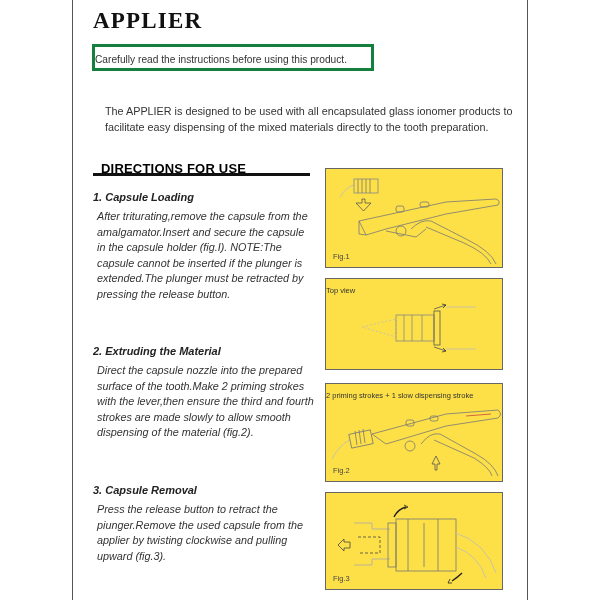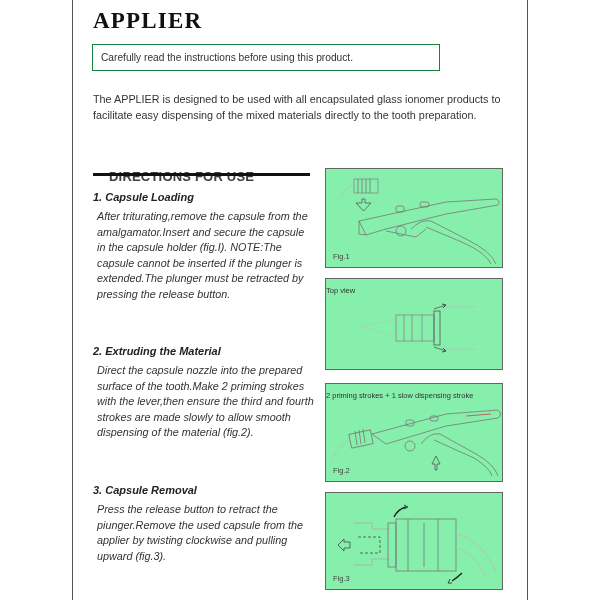--- a/index.html
+++ b/index.html
@@ -1,28 +1,28 @@
 <!DOCTYPE html>
 <html><head>
 <meta charset="utf-8">
 <style>
   html, body { margin:0; padding:0; background:#ffffff; }
   body { width:600px; height:600px; position:relative; overflow:hidden; font-family:"Liberation Sans", sans-serif; color:#2a2a2a; }
   .page-edge { position:absolute; top:0; width:1px; height:600px; background:#555; }
   .page-edge.left { left:72px; }
   .page-edge.right { left:527px; }
   .title { position:absolute; left:93px; top:8px; font-family:"Liberation Serif", serif; font-weight:bold; font-size:23px; letter-spacing:1.2px; color:#111; margin:0; }
-  .notice { position:absolute; left:92px; top:44px; width:348px; height:27px; border:1px solid #15803d; box-sizing:border-box; font-size:10.2px; line-height:25px; padding-left:8px; color:#333; }
-  .intro { position:absolute; left:93px; top:91px; width:410px; font-size:10.8px; line-height:16px; color:#333; margin:0; }
-  .h-directions { position:absolute; left:93px; top:153px; font-size:13px; font-weight:bold; color:#404040; margin:16px; letter-spacing:0.2px; }
+  .notice { position:absolute; left:92px; top:44px; width:282px; height:27px; border:3px solid #15803d; box-sizing:border-box; font-size:10.2px; line-height:25px; color:#333; }
+  .intro { position:absolute; left:93px; top:91px; width:410px; font-size:10.8px; line-height:16px; color:#333; margin:12px; }
+  .h-directions { position:absolute; left:93px; top:153px; font-size:13px; font-weight:bold; color:#000000; margin:8px; letter-spacing:0.2px; }
   .rule { position:absolute; left:93px; top:173px; width:217px; height:3px; background:#111; }
   .step { position:absolute; left:93px; width:225px; font-size:10.8px; line-height:15.5px; color:#333; }
   .step h3 { margin:0; font-size:11px; font-weight:bold; color:#222; line-height:15px;font-style:italic; }
   .step p { margin:4px;font-style:italic; }
-  .fig { position:absolute; left:325px; width:178px; border:1px solid #666; box-sizing:border-box; background:#86efac; }
+  .fig { position:absolute; left:325px; width:178px; border:1px solid #666; box-sizing:border-box; background:#fde047; }
   .fig svg { position:absolute; left:0; top:0; }
   .fig .label { position:absolute; left:7px; bottom:6px; font-size:7.5px; color:#444; }
   .fig .caption { position:absolute; left:0; right:0; top:7px; text-align:left; font-size:7.5px; color:#333; }
 </style>
 </head>
 <body>
 
 <div class="page-edge left"></div>
 <div class="page-edge right"></div>
 

